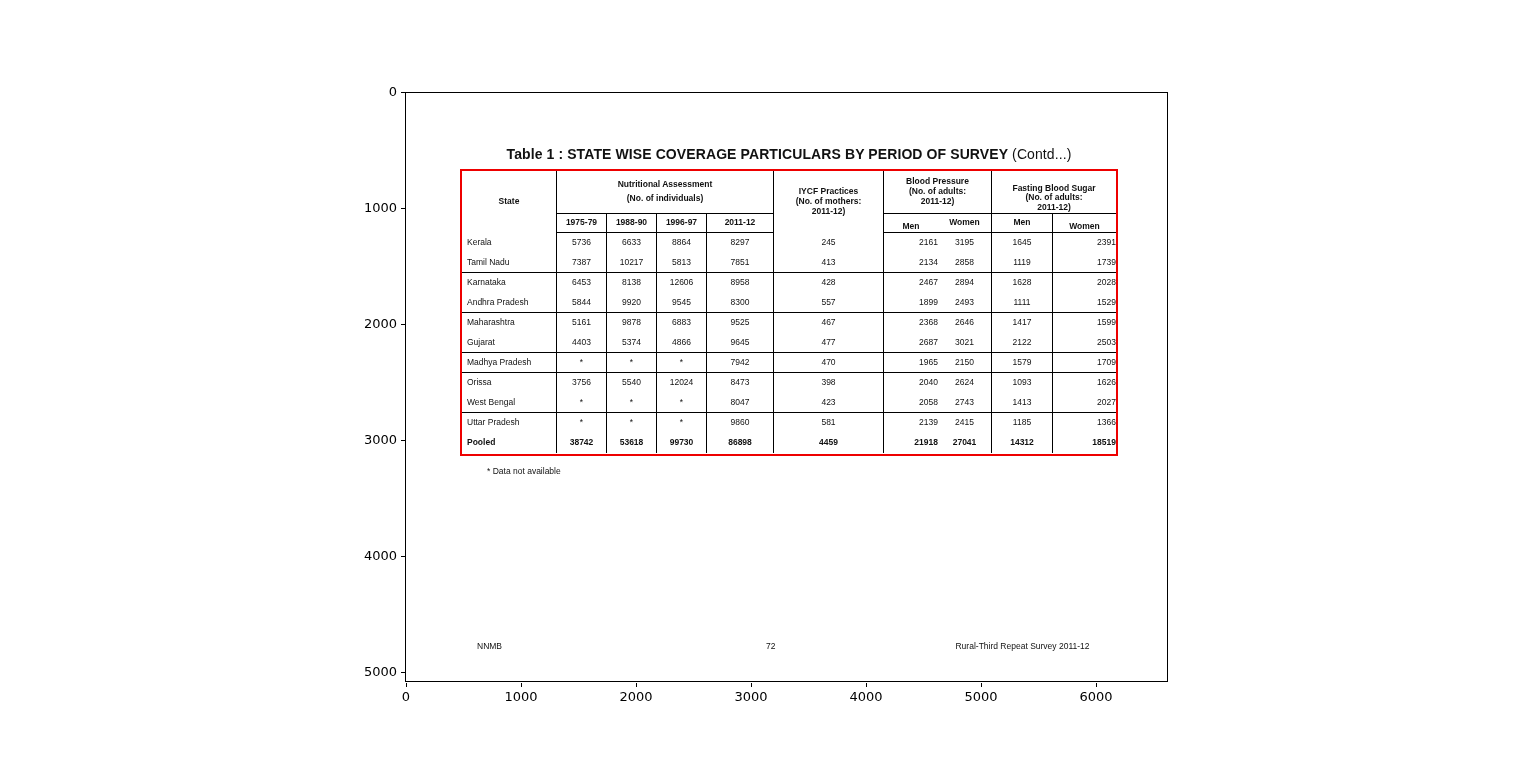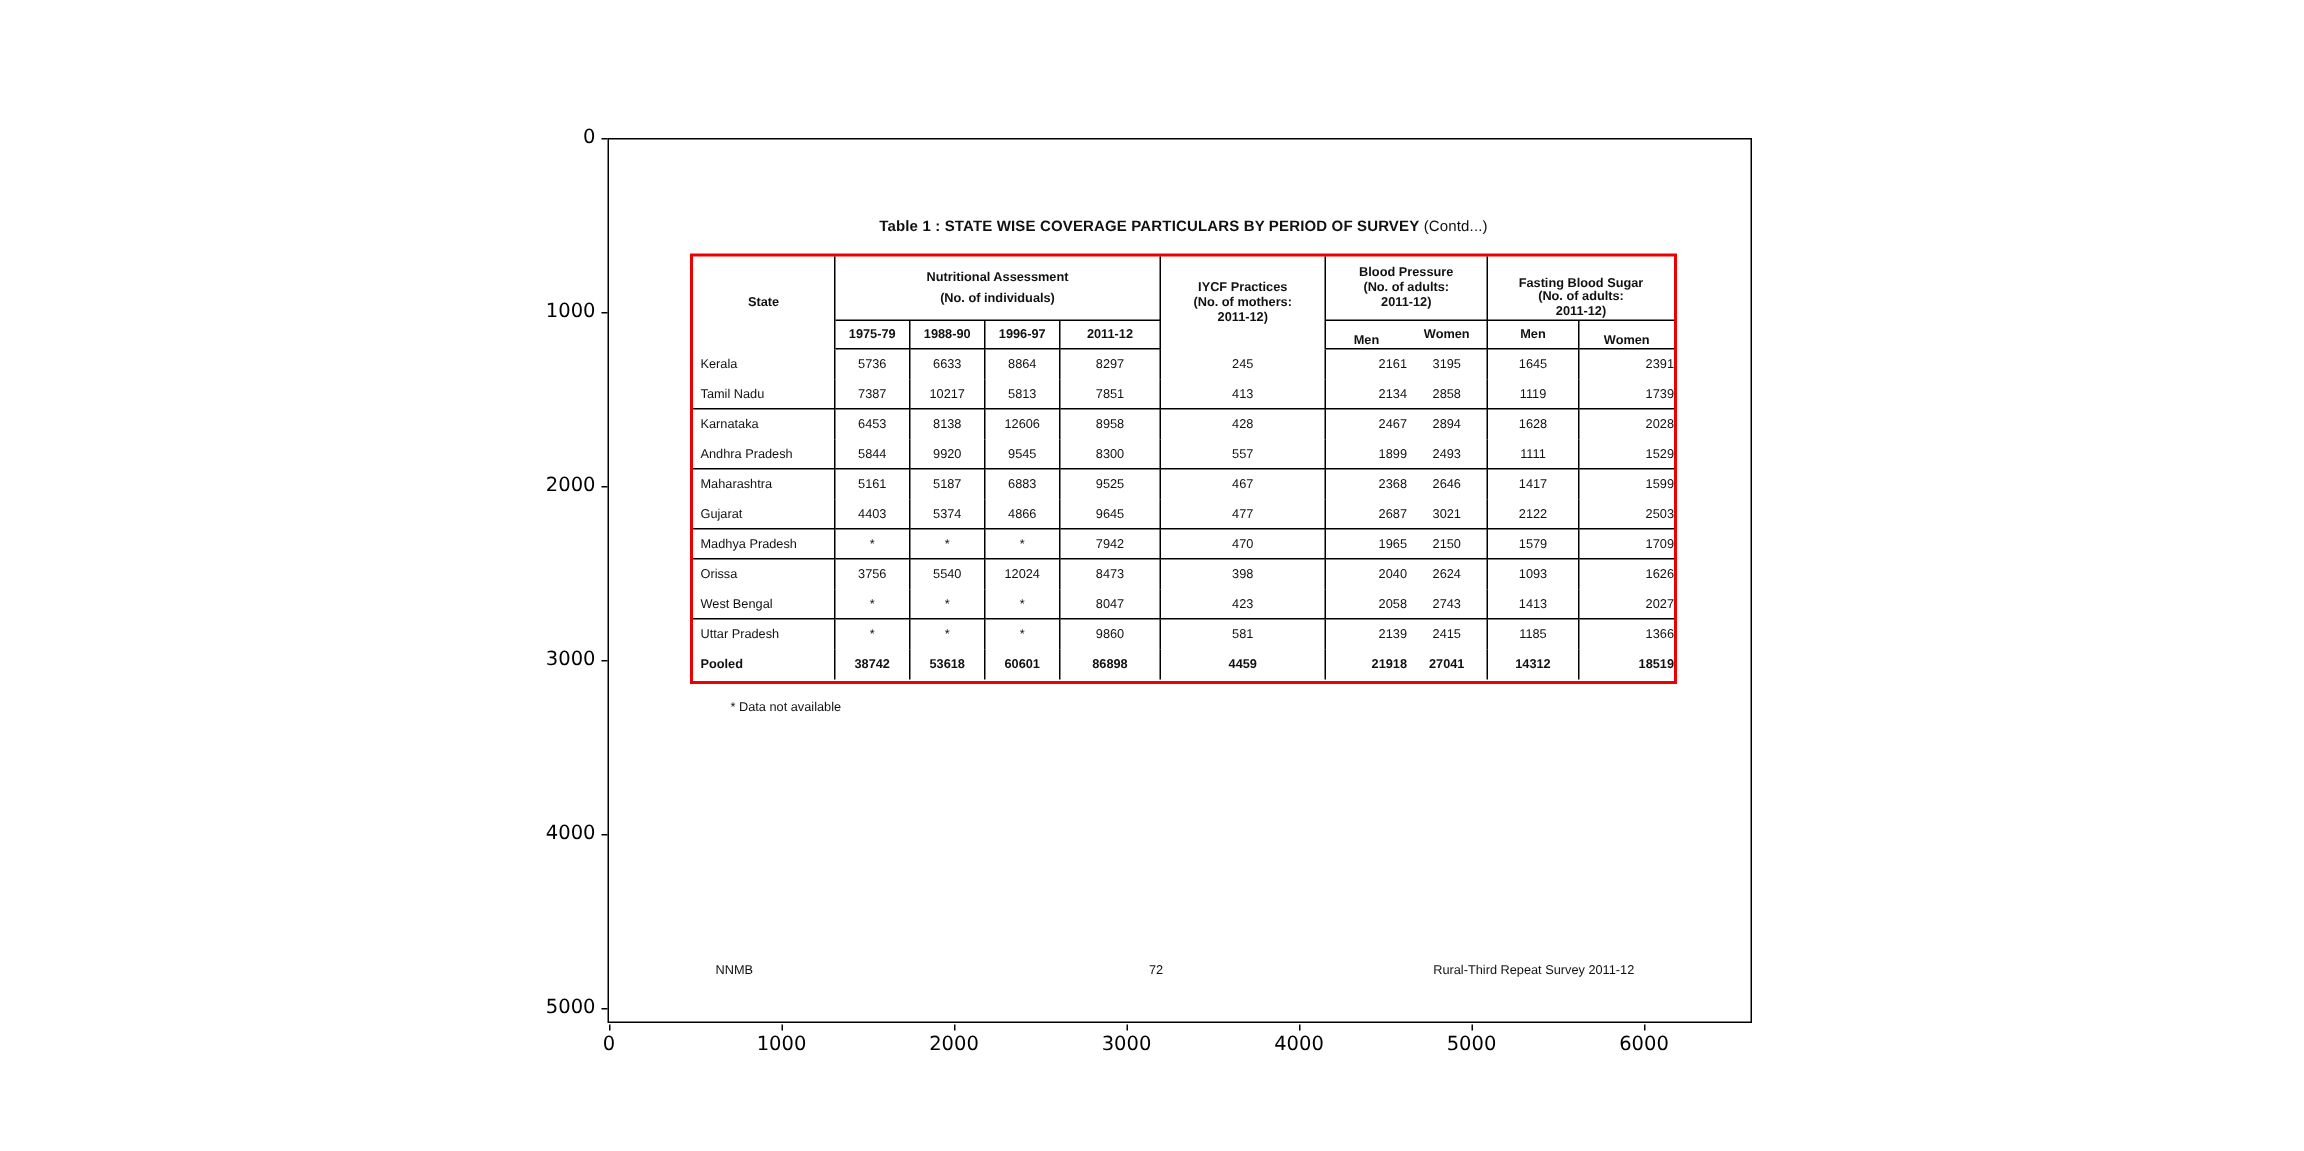--- a/index.html
+++ b/index.html
@@ -19,21 +19,21 @@
   }
   .tick-mark{position:absolute;background:#000;}
   .tick-label{
     position:absolute;font-family:"DejaVu Sans",sans-serif;font-size:13px;color:#000;
   }
   .ytl{text-align:right;width:55px;}
   .xtl{text-align:center;width:70px;}
   
   .doc-title{
     position:absolute;left:460px;top:146px;width:658px;text-align:center;
-    font-size:10px;font-weight:bold;letter-spacing:.1px;white-space:nowrap;
+    font-size:14px;font-weight:bold;letter-spacing:.1px;white-space:nowrap;
   }
   .doc-title .suffix{font-weight:normal;}
   .doc-table{
     position:absolute;left:460px;top:169px;width:658px;height:287px;
     border:2.5px solid var(--red);box-sizing:border-box;
     display:grid;
     grid-template-columns:95px 50px 50px 50px 67px 110px 54px 54px 61px 1fr;
     grid-template-rows:43px 19px repeat(11,20px);
     font-size:8.5px;line-height:1.15;
   }
@@ -161,21 +161,21 @@
     <div class="c bb" style="grid-area: 6 / 3;">9920</div>
     <div class="c bb" style="grid-area: 6 / 4;">9545</div>
     <div class="c bb" style="grid-area: 6 / 5;">8300</div>
     <div class="c bb" style="grid-area: 6 / 6;">557</div>
     <div class="c nbr bb" style="grid-area: 6 / 7;">1899</div>
     <div class="c bb" style="grid-area: 6 / 8;">2493</div>
     <div class="c bb" style="grid-area: 6 / 9;">1111</div>
     <div class="c nbr bb" style="grid-area: 6 / 10;">1529</div>
     <div class="c left" style="grid-area: 7 / 1;">Maharashtra</div>
     <div class="c" style="grid-area: 7 / 2;">5161</div>
-    <div class="c" style="grid-area: 7 / 3;">5187</div>
+    <div class="c" style="grid-area: 7 / 3;">9878</div>
     <div class="c" style="grid-area: 7 / 4;">6883</div>
     <div class="c" style="grid-area: 7 / 5;">9525</div>
     <div class="c" style="grid-area: 7 / 6;">467</div>
     <div class="c nbr" style="grid-area: 7 / 7;">2368</div>
     <div class="c" style="grid-area: 7 / 8;">2646</div>
     <div class="c" style="grid-area: 7 / 9;">1417</div>
     <div class="c nbr" style="grid-area: 7 / 10;">1599</div>
     <div class="c left bb" style="grid-area: 8 / 1;">Gujarat</div>
     <div class="c bb" style="grid-area: 8 / 2;">4403</div>
     <div class="c bb" style="grid-area: 8 / 3;">5374</div>
@@ -222,21 +222,21 @@
     <div class="c" style="grid-area: 12 / 4;">*</div>
     <div class="c" style="grid-area: 12 / 5;">9860</div>
     <div class="c" style="grid-area: 12 / 6;">581</div>
     <div class="c nbr" style="grid-area: 12 / 7;">2139</div>
     <div class="c" style="grid-area: 12 / 8;">2415</div>
     <div class="c" style="grid-area: 12 / 9;">1185</div>
     <div class="c nbr" style="grid-area: 12 / 10;">1366</div>
     <div class="c left bold" style="grid-area: 13 / 1;">Pooled</div>
     <div class="c bold" style="grid-area: 13 / 2;">38742</div>
     <div class="c bold" style="grid-area: 13 / 3;">53618</div>
-    <div class="c bold" style="grid-area: 13 / 4;">60601</div>
+    <div class="c bold" style="grid-area: 13 / 4;">99730</div>
     <div class="c bold" style="grid-area: 13 / 5;">86898</div>
     <div class="c bold" style="grid-area: 13 / 6;">4459</div>
     <div class="c nbr bold" style="grid-area: 13 / 7;">21918</div>
     <div class="c bold" style="grid-area: 13 / 8;">27041</div>
     <div class="c bold" style="grid-area: 13 / 9;">14312</div>
     <div class="c nbr bold" style="grid-area: 13 / 10;">18519</div>
   </div>
 
 <div class="doc-footnote">* Data not available</div>
 <div class="doc-footer" id="footer-left">NNMB</div>

